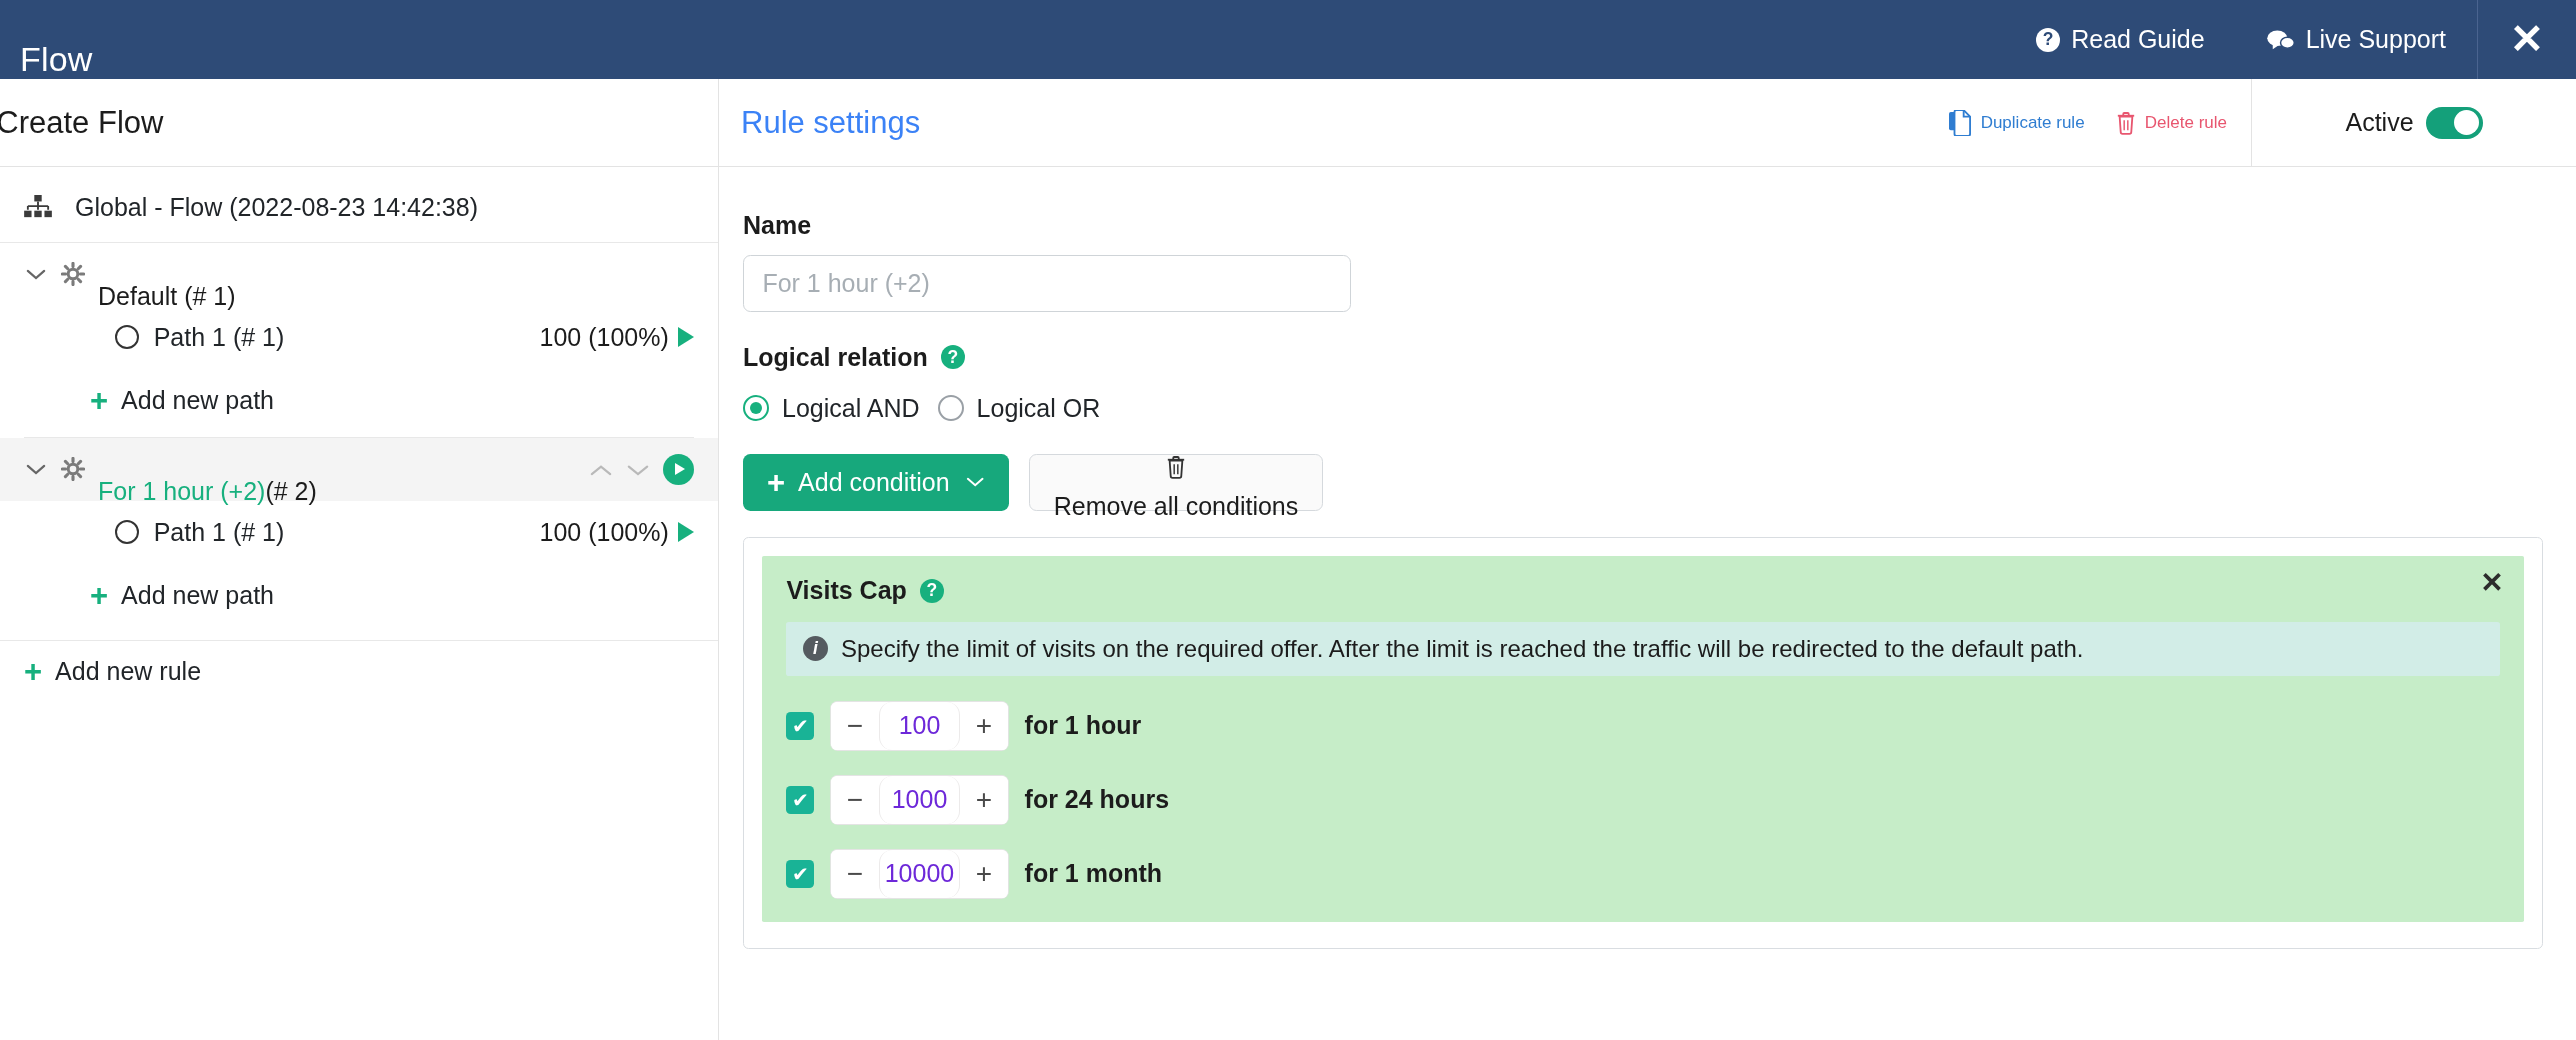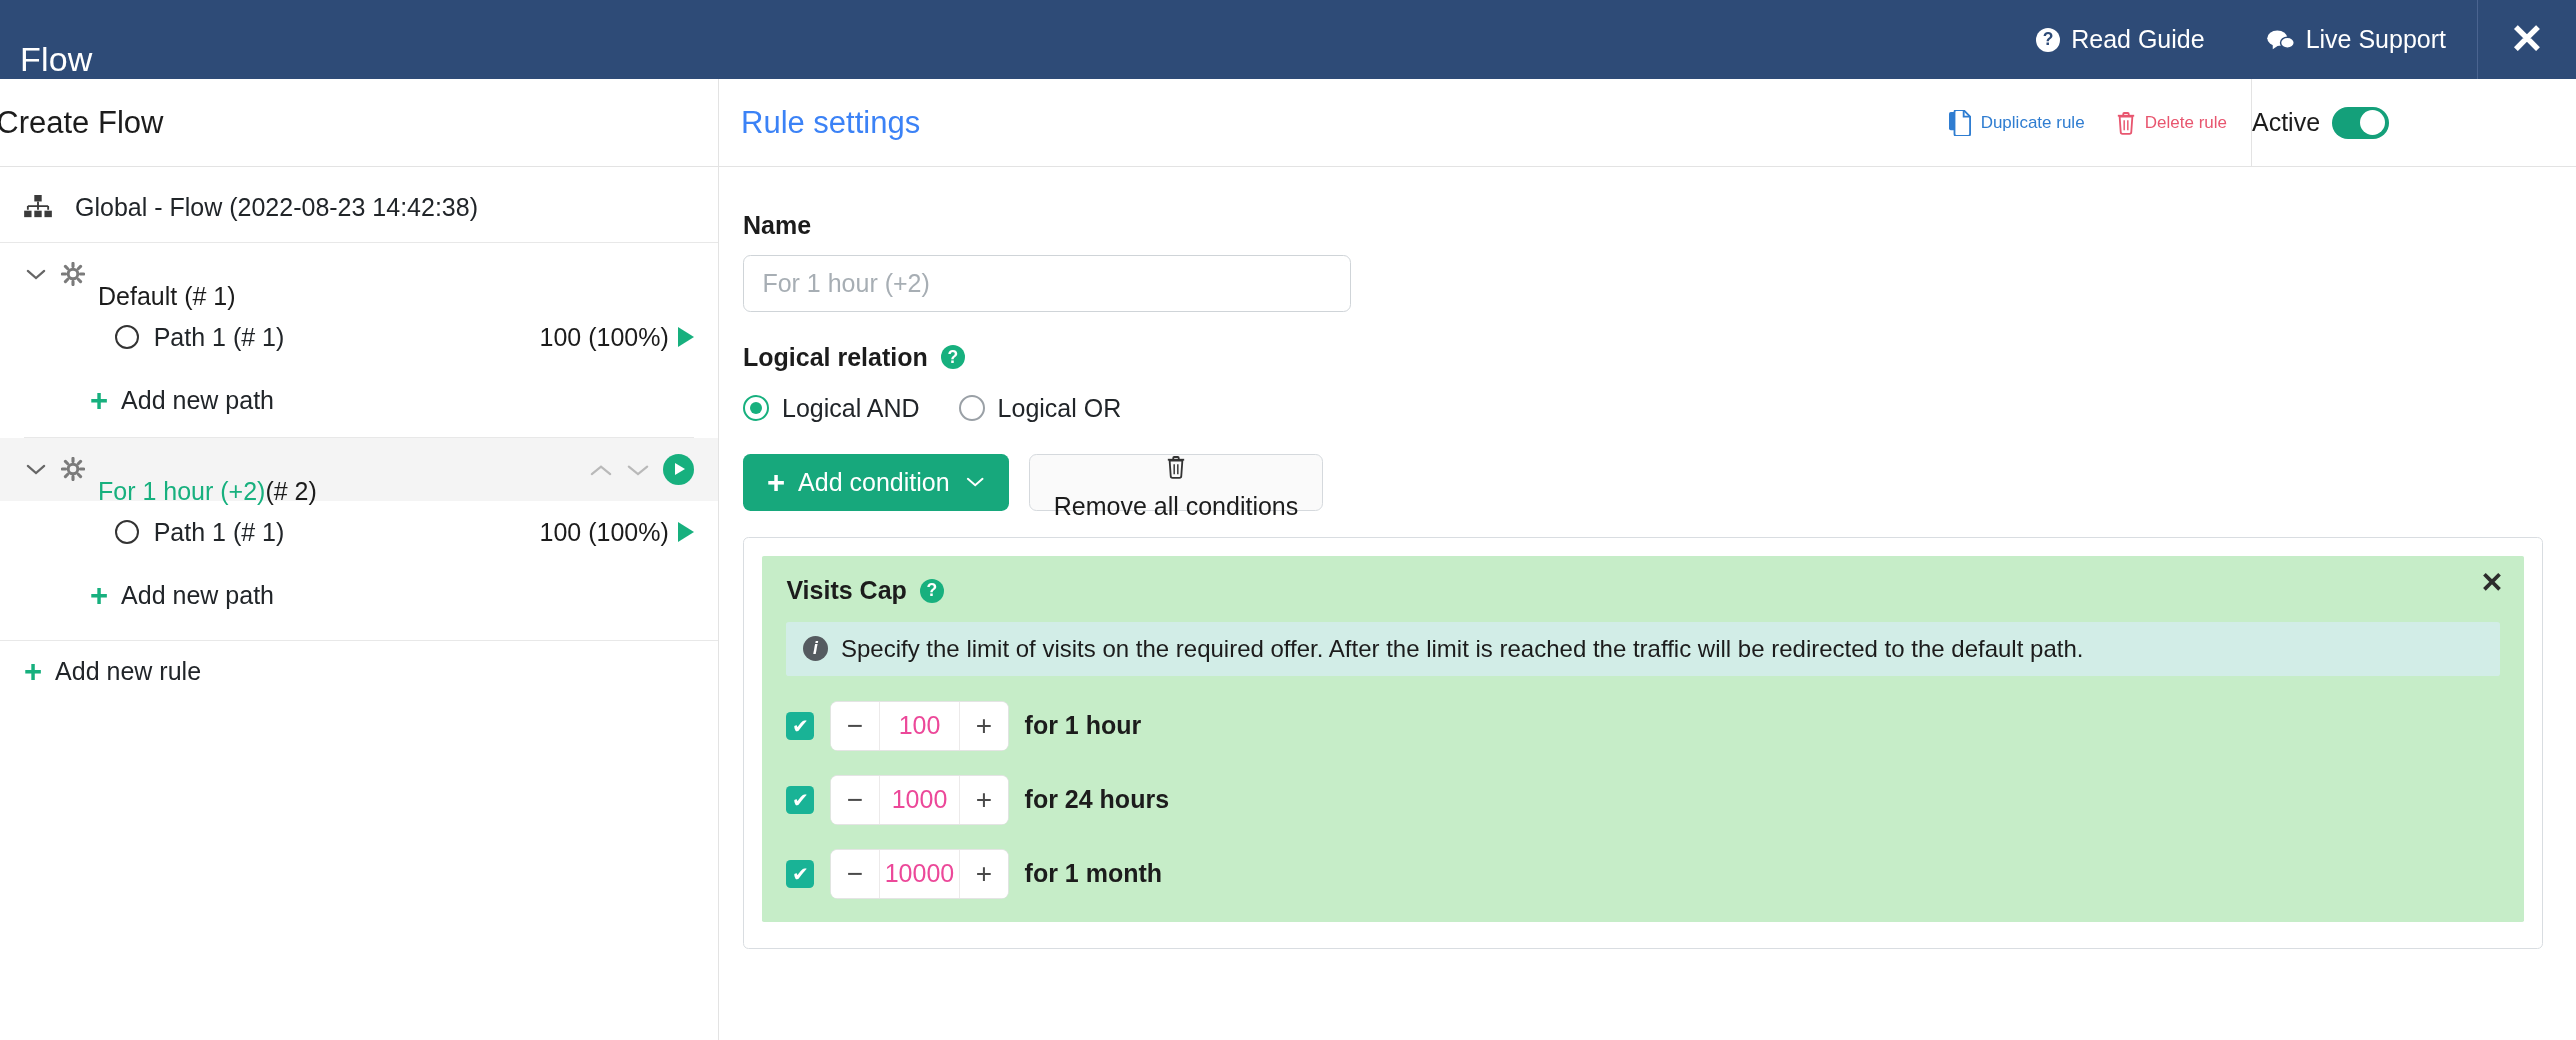--- a/index.html
+++ b/index.html
@@ -91,21 +91,21 @@
     padding-right: 24px;
   }
   .act {
     display: flex; align-items: center; gap: 9.2px;
     font-size: 17px; cursor: pointer; white-space: nowrap;
   }
   .act.dup { color: #2f7dd1; }
   .act.del { color: #e8566f; }
   .subbar-right {
     width: 324px;
-    display: flex; align-items: center; 
+    display: flex; align-items: center; justify-content: center;
     gap: 12px;
   }
   .active-label { font-size: 25px; color: #1c1c1c; }
   .toggle {
     width: 57px; height: 32px; border-radius: 16.6px;
     background: #14a07a; position: relative; cursor: pointer;
   }
   .toggle::after {
     content: ""; position: absolute; top: 3.7px; right: 3.7px;
     width: 25px; height: 25px; border-radius: 50%; background: #fff;
@@ -197,21 +197,21 @@
   .name-input::placeholder { color: #a7aeb4; }
 
   .lr-label-row {
     display:flex; align-items:center; gap: 13px; margin-top: 31px;
   }
   .help-dot {
     width: 24px; height: 24px; border-radius: 50%; background: #17b07e;
     color:#fff; font-size: 17.5px; font-weight: 700;
     display:flex; align-items:center; justify-content:center; cursor:pointer;
   }
-  .radios { display:flex; align-items:center; gap: 39px; margin-top: 22px; }
+  .radios { display:flex; align-items:center; gap: 18px; margin-top: 22px; }
   .radio-item { display:flex; align-items:center; gap: 13px; font-size: 25px; cursor:pointer;}
   .radio-mark {
     width: 26px; height: 26px; border-radius: 50%;
     border: 2.3px solid #9aa0a6; position: relative; flex:none;
   }
   .radio-mark.on { border-color: #17b07e; }
   .radio-mark.on::after {
     content:""; position:absolute; left:50%; top:50%;
     transform: translate(-50%,-50%);
     width: 12px; height: 12px; border-radius:50%; background:#17b07e;
@@ -266,22 +266,23 @@
     display:flex; align-items:stretch; height: 48px;
     border-radius: 6.4px; overflow:hidden; background:#fff;
     box-shadow: 0 0 0 0.9px #e4e4e4;
   }
   .step-btn {
     width: 48px; display:flex; align-items:center; justify-content:center;
     font-size: 28px; color:#4a4a4a; cursor:pointer; background:#fff; user-select:none;
   }
   .step-val {
     width: 81px; display:flex; align-items:center; justify-content:center;
-    font-size: 25px; color:#ec4899; border-left:0.9px solid #eceaea; border-right:0.9px solid #eceaea;
+    font-size: 25px; color:#6d28d9; border-left:0.9px solid #eceaea; border-right:0.9px solid #eceaea;
     background:#fff;
+    border-radius:13px;
   }
   .cap-text { font-size: 25px; font-weight:700; color:#1c1c1c; }
 </style>
 </head>
 <body>
 
 <div class="topbar">
   <div class="topbar-title">Flow</div>
   <div class="topbar-right">
     <div class="topbar-link">

